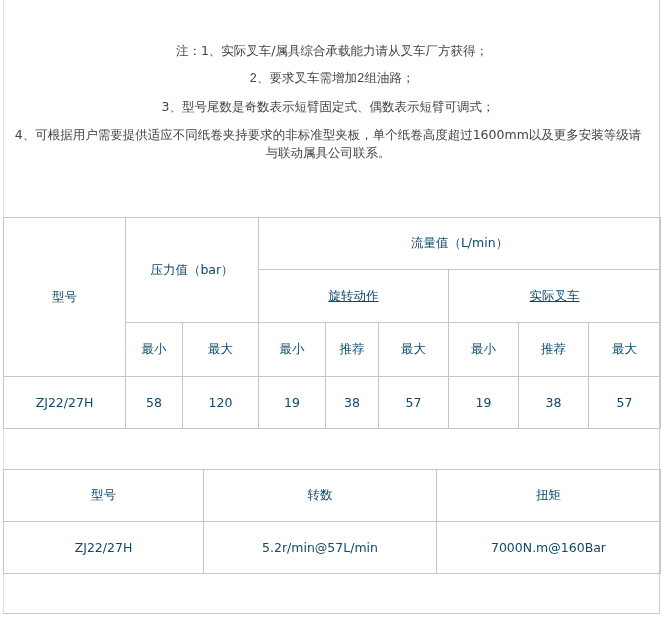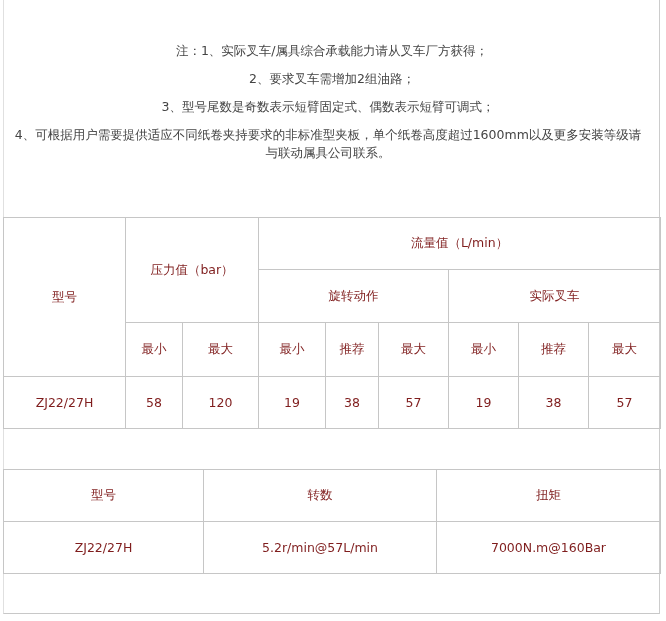--- a/index.html
+++ b/index.html
@@ -5,29 +5,29 @@
   html, body { margin: 0; padding: 0; background: #ffffff; }
   body { width: 666px; height: 621px; position: relative; overflow: hidden;
          font-family: "DejaVu Sans", "Liberation Sans", sans-serif; color: #333333; }
   .frame { position: absolute; left: 3px; top: 0; width: 657px; height: 614px;
            border-left: 1px solid #e0e0e0; border-right: 1px solid #cccccc;
            border-bottom: 1px solid #c8c8c8; box-sizing: border-box; }
   .notes { position: absolute; left: 4px; top: 0; width: 656px; text-align: center;
            font-size: 12.5px; line-height: 18px; color: #444; }
   .notes p { margin: 8px; }
   .n1 { position: absolute; left: 0; right: 0; top: 34px; }
-  .n2 { position: absolute; left: 0; right: 0; top: 62px; }
+  .n2 { position: absolute; left: 0; right: 0; top: 62px; font-family: Liberation Mono, monospace; }
   .n3 { position: absolute; left: 0; right: 8px; top: 90px; }
   .n4 { position: absolute; left: 0; right: 8px; top: 118px; }
   table { border-collapse: collapse; position: absolute; table-layout: fixed; }
   td { border: 1.5px solid #c6c6c6; text-align: center; vertical-align: middle;
-       font-size: 12.5px; color: #7f1d1d; padding: 0; }
+       font-size: 12.5px; color: #0c4a6e; padding: 0; }
   .t1 { left: 3px; top: 217px; width: 657px; }
   .t1 tr.r1 td { height: 51px; }
-  .t1 tr.r2 td { height: 52px; }
+  .t1 tr.r2 td { height: 52px; text-decoration: underline; }
   .t1 tr.r3 td { height: 53px; }
   .t1 tr.r4 td { height: 51px; }
   .t2 { left: 3px; top: 469px; width: 657px; }
   .t2 td { height: 51px; }
 </style>
 </head>
 <body>
 
 <div class="frame"></div>
 

